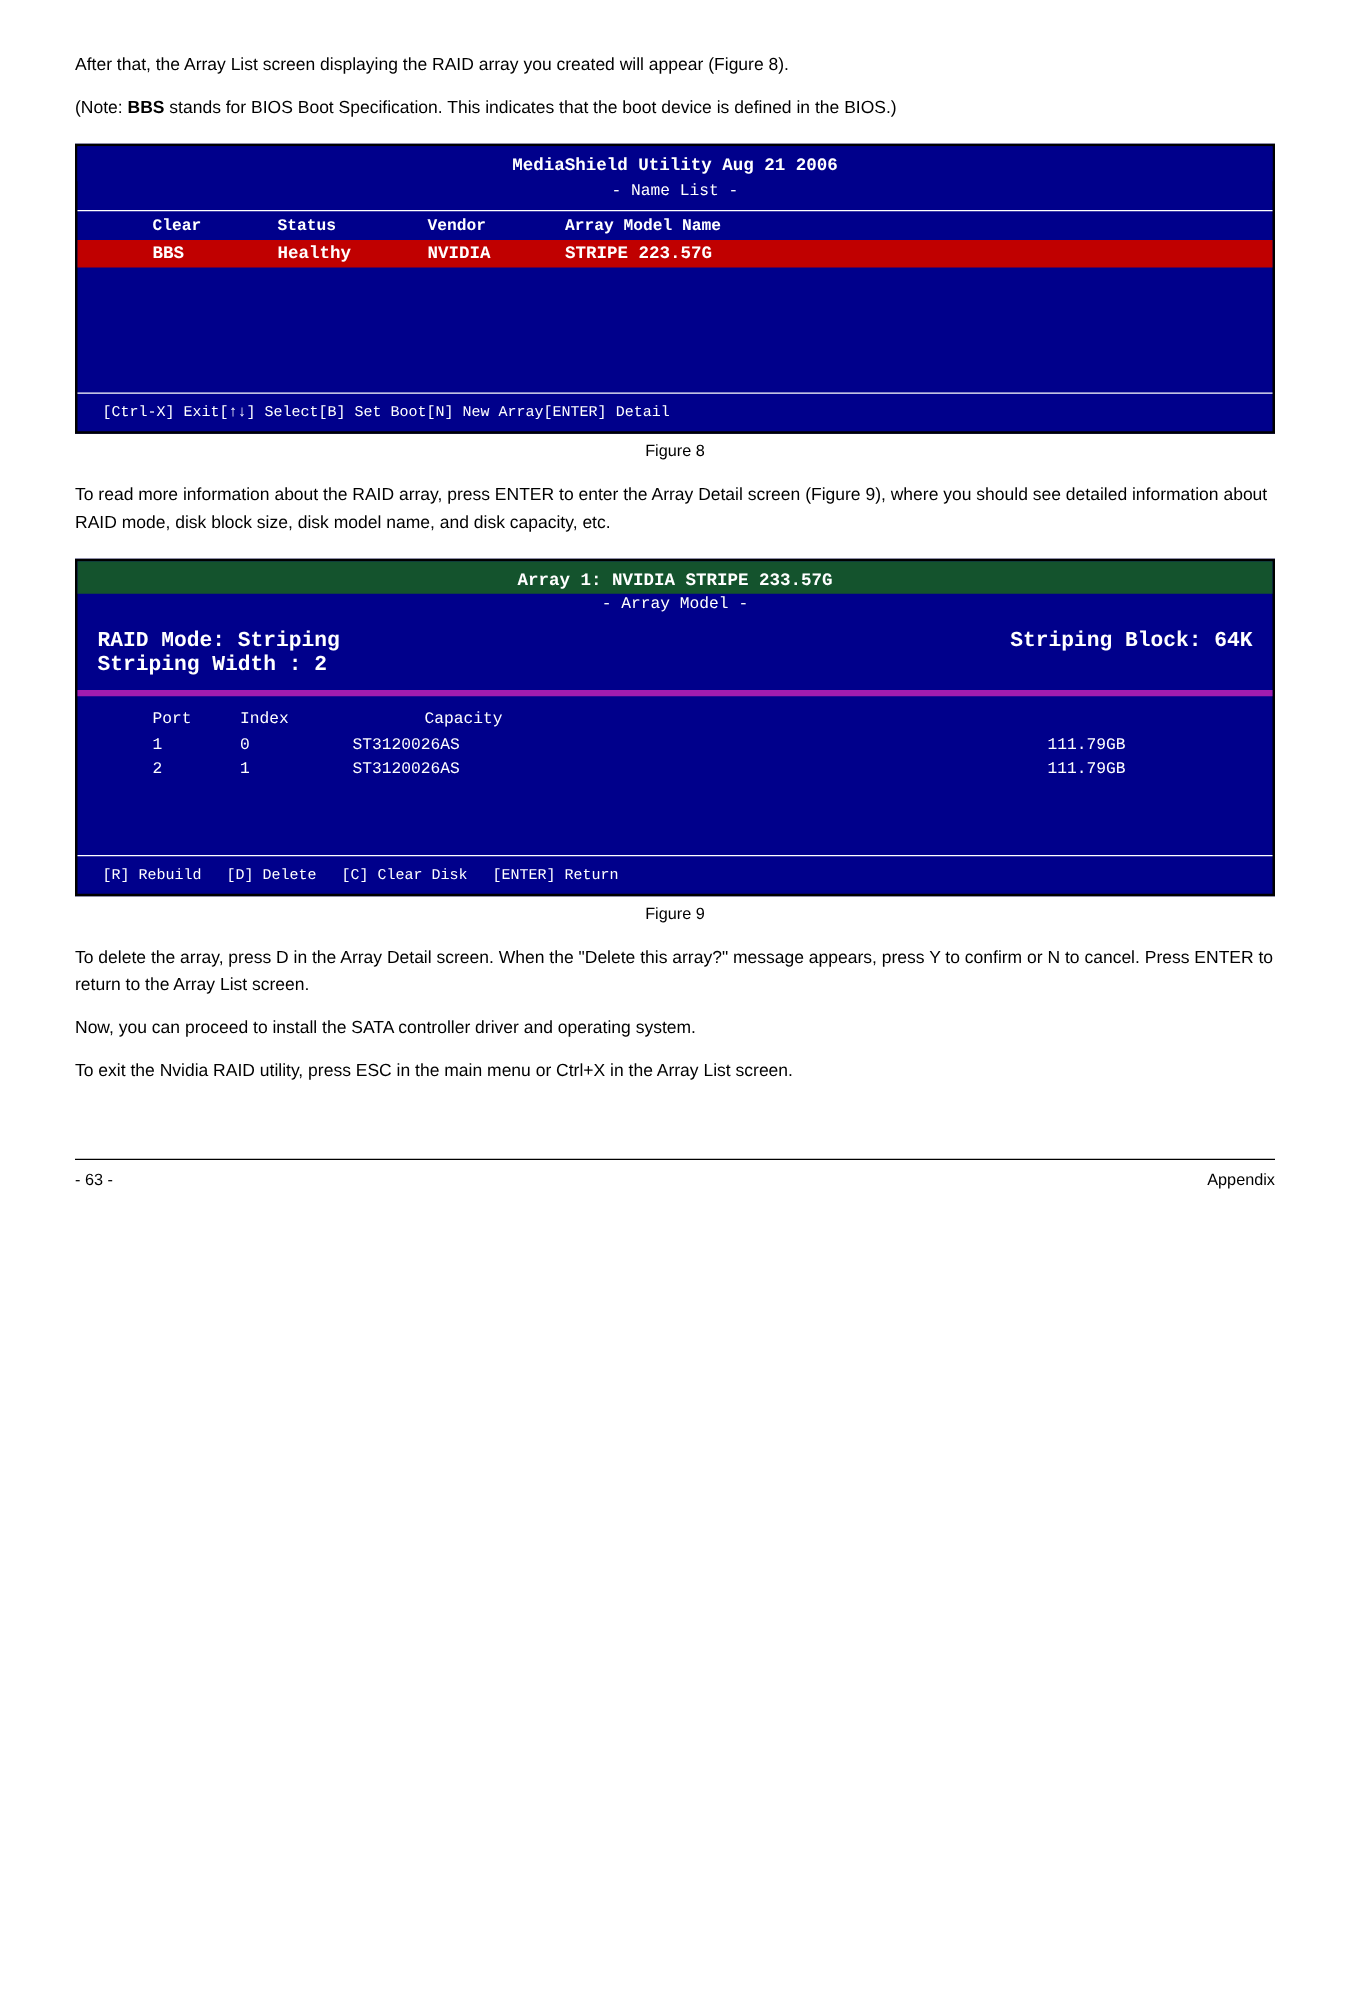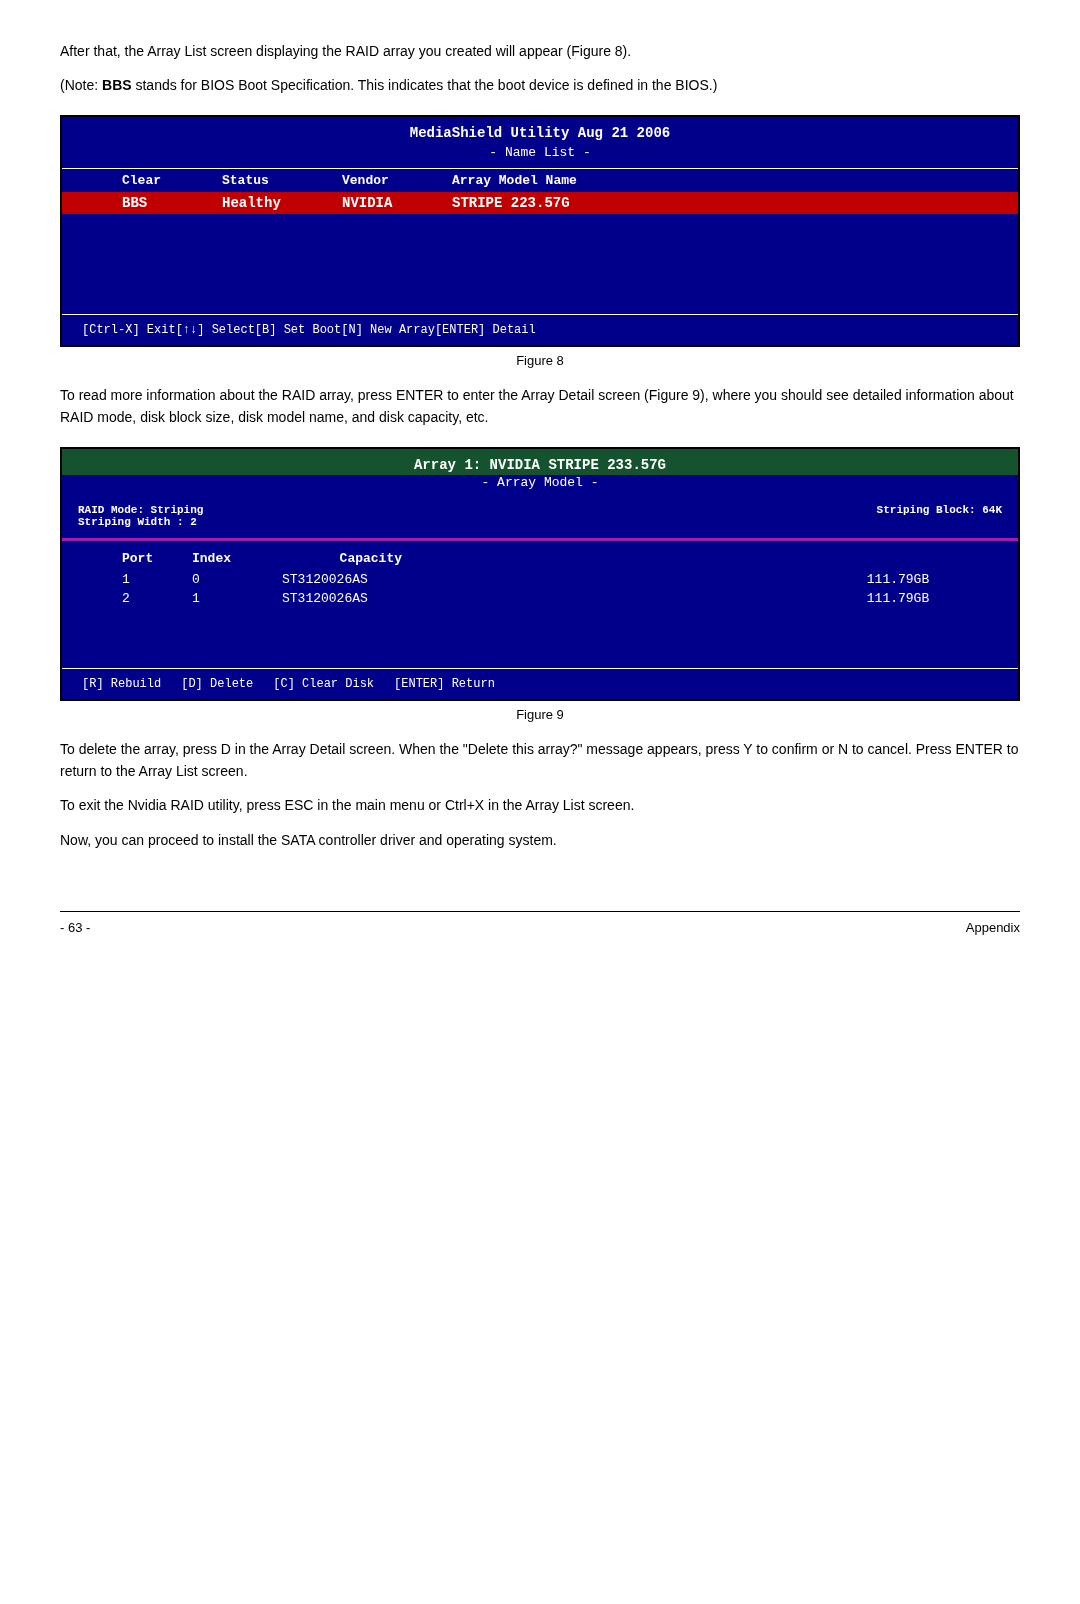--- a/index.html
+++ b/index.html
@@ -104,46 +104,46 @@
     .detail-subtitle {
       text-align: center;
       color: #fff;
       font-size: 13px;
       padding-bottom: 8px;
     }
     .detail-info-row {
       display: flex;
       justify-content: space-between;
       padding: 6px 16px 2px 16px;
-      font-size: 11px;
+      font-size: 17px;
       font-weight: bold;
     }
     .detail-info-left {}
     .detail-info-right {}
     .detail-table-header {
       display: flex;
       padding: 10px 60px 4px 60px;
-      font-weight: bold;
-      font-size: 13px;
-      border-top: 3px solid #a21caf;
+      font-weight: normal;
+      font-size: 13px;
+      border-top: 5px solid #a21caf;
       margin-top: 8px;
     }
     .detail-table-header .dc-port { width: 70px; }
     .detail-table-header .dc-index { width: 90px; }
     .detail-table-header .dc-model { flex: 1; }
     .detail-table-header .dc-cap { width: 120px; text-align: right; }
     .detail-table-row {
       display: flex;
       padding: 2px 60px;
       font-size: 13px;
     }
     .detail-table-row .dc-port { width: 70px; }
     .detail-table-row .dc-index { width: 90px; }
     .detail-table-row .dc-model { flex: 1; }
-    .detail-table-row .dc-cap { width: 120px; text-align: center; }
+    .detail-table-row .dc-cap { width: 120px; text-align: left; }
     .detail-spacer { height: 60px; }
     .detail-footer {
       border-top: 1px solid #fff;
       display: flex;
       padding: 8px 20px;
       font-size: 12px;
       color: #fff;
       gap: 20px;
     }
 
@@ -242,24 +242,24 @@
       <span>[C] Clear Disk</span>
       <span>[ENTER] Return</span>
     </div>
   </div>
   <div class="figure-caption">Figure 9</div>
 
   <p>
     <span>To delete the array, press D in the Array Detail screen. When the "Delete this array?" message appears, press Y to confirm or N to cancel. Press ENTER to return to the Array List screen.</span>
   </p>
   <p>
+    <span>Now, you can proceed to install the SATA controller driver and operating system.</span>
+  </p>
+  <p>
     <span>To exit the Nvidia RAID utility, press ESC in the main menu or Ctrl+X in the Array List screen.</span>
-  </p>
-  <p>
-    <span>Now, you can proceed to install the SATA controller driver and operating system.</span>
   </p>
 
   <div class="bottom-bar">
     <span>- 63 -</span>
     <span>Appendix</span>
   </div>
 
 </div>
 
 </body></html>

